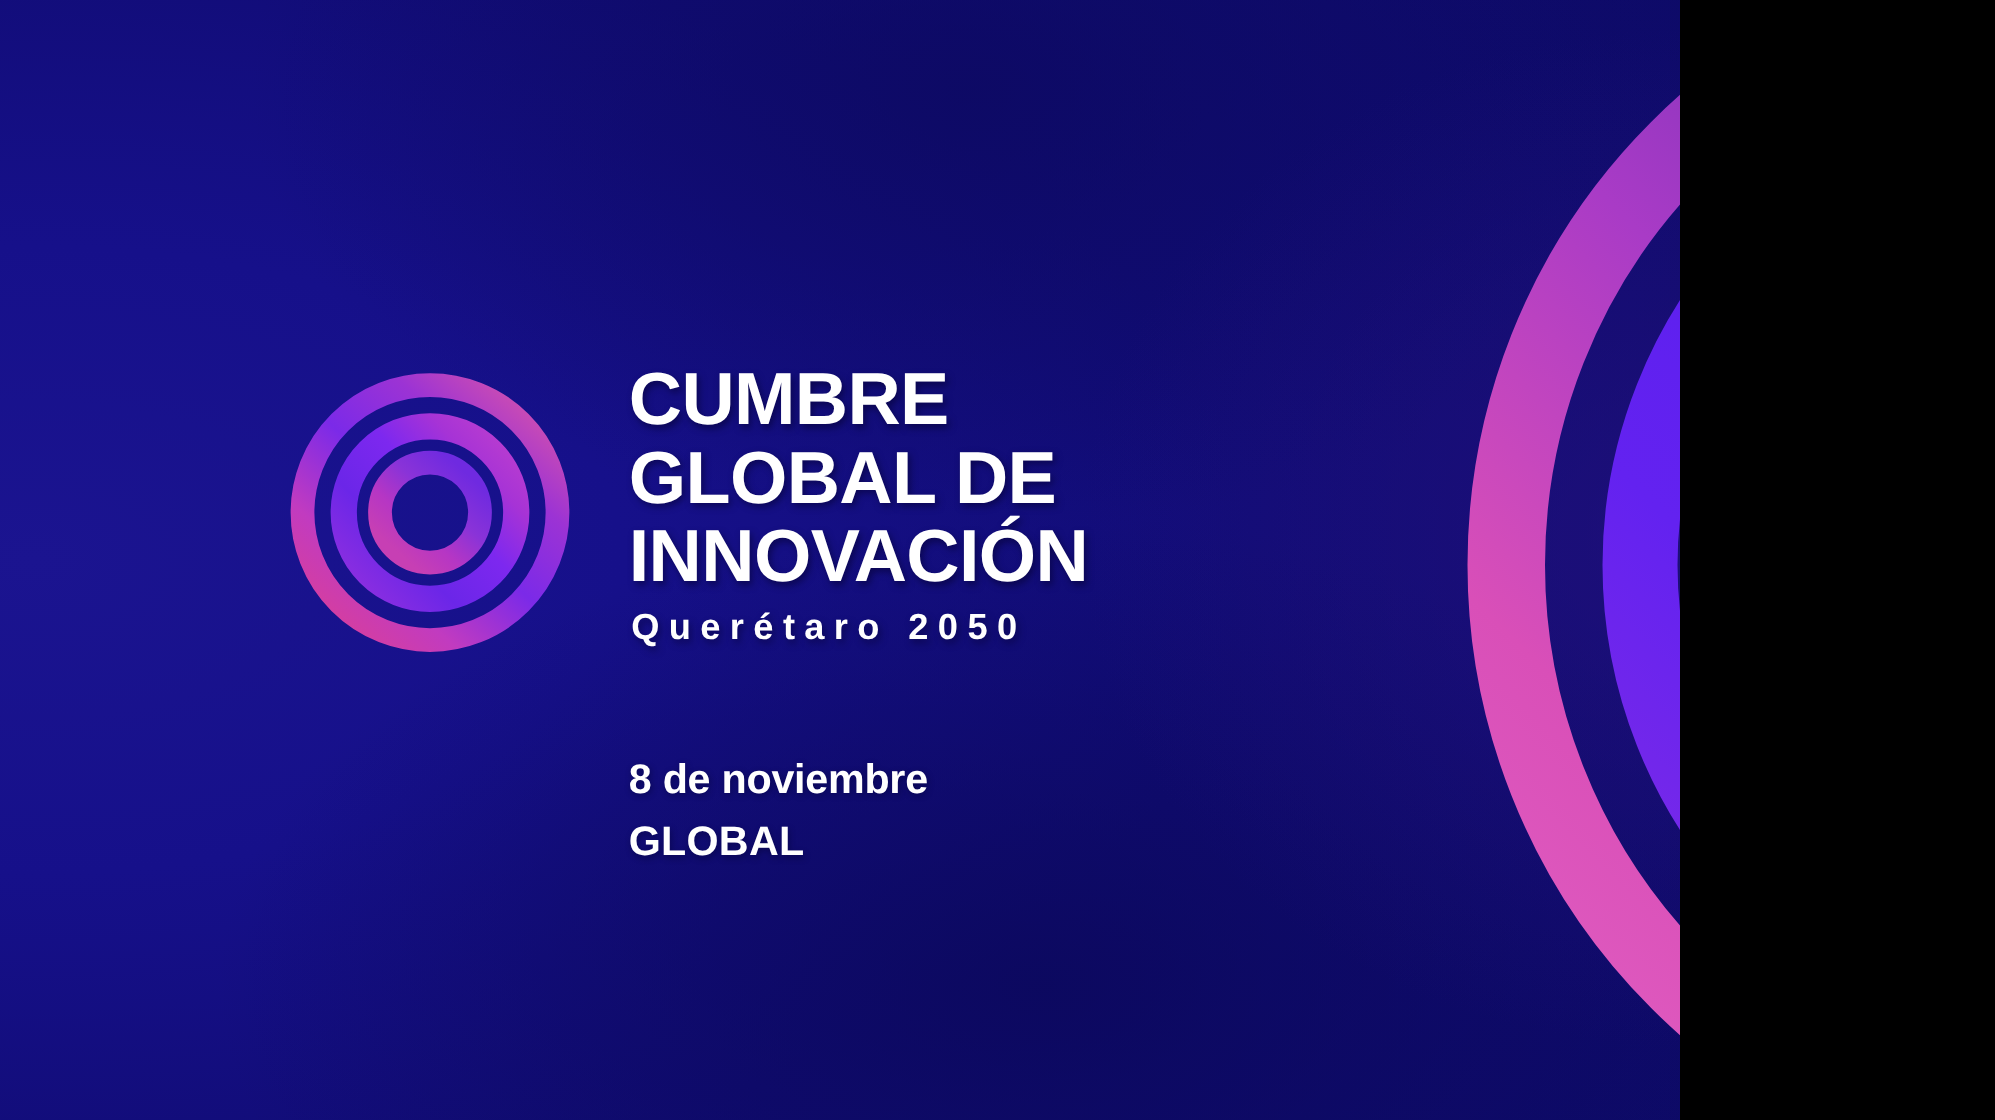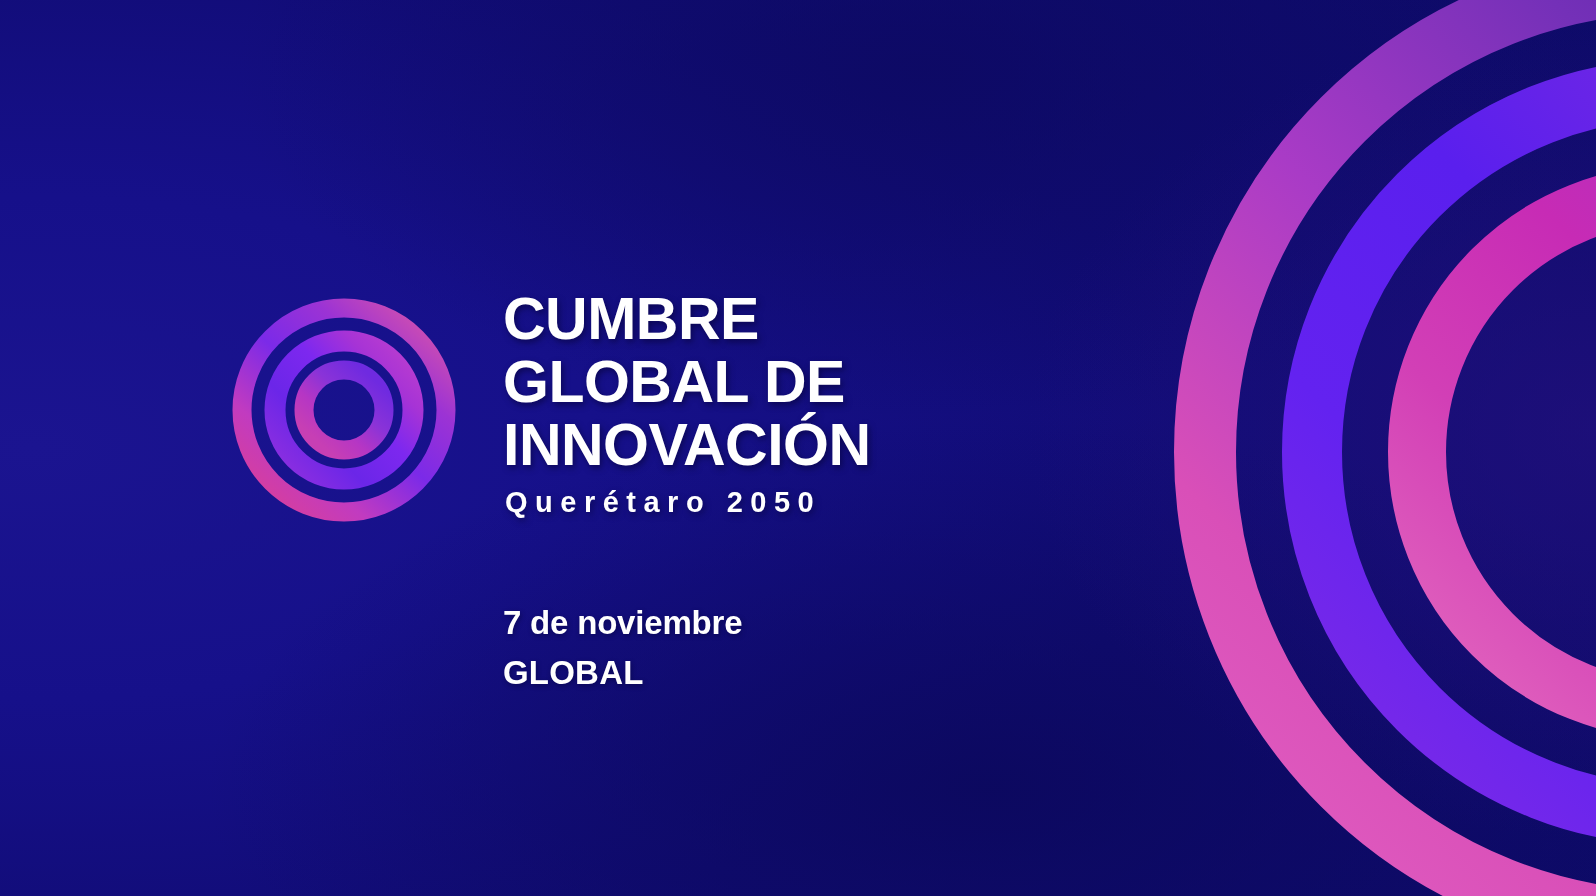--- a/index.html
+++ b/index.html
@@ -3,21 +3,21 @@
 <meta charset="utf-8">
 <style>
   html, body {
     margin: 0;
     padding: 0;
     background: #000;
   }
 
   #stage {
     position: relative;
-    width: 1596px;
+    width: 1344px;
     height: 896px;
     overflow: hidden;
     background: #15107f;
     font-family: "Liberation Sans", sans-serif;
     -webkit-font-smoothing: antialiased;
   }
 
   
   .bg-base {
     position: absolute;
@@ -172,17 +172,17 @@
   <div class="text-block">
     <h1 class="title">
       <span class="tline">CUMBRE</span>
       <span class="tline">GLOBAL DE</span>
       <span class="tline">INNOVACIÓN</span>
     </h1>
     <div class="subtitle">Querétaro 2050</div>
   </div>
 
   <div class="meta">
-    <div class="meta-line">7 de noviembre</div>
+    <div class="meta-line">8 de noviembre</div>
     <div class="meta-line strong">GLOBAL</div>
   </div>
 
 </div>
 
 </body></html>

